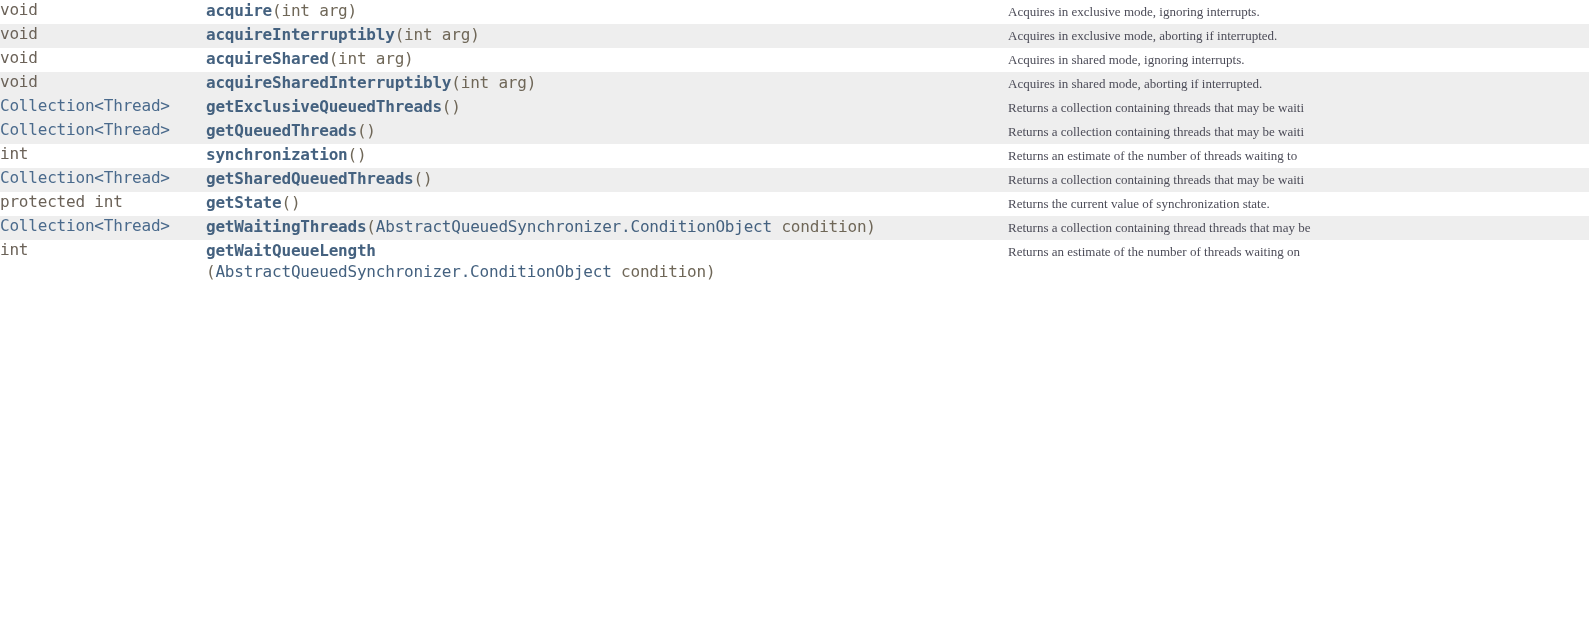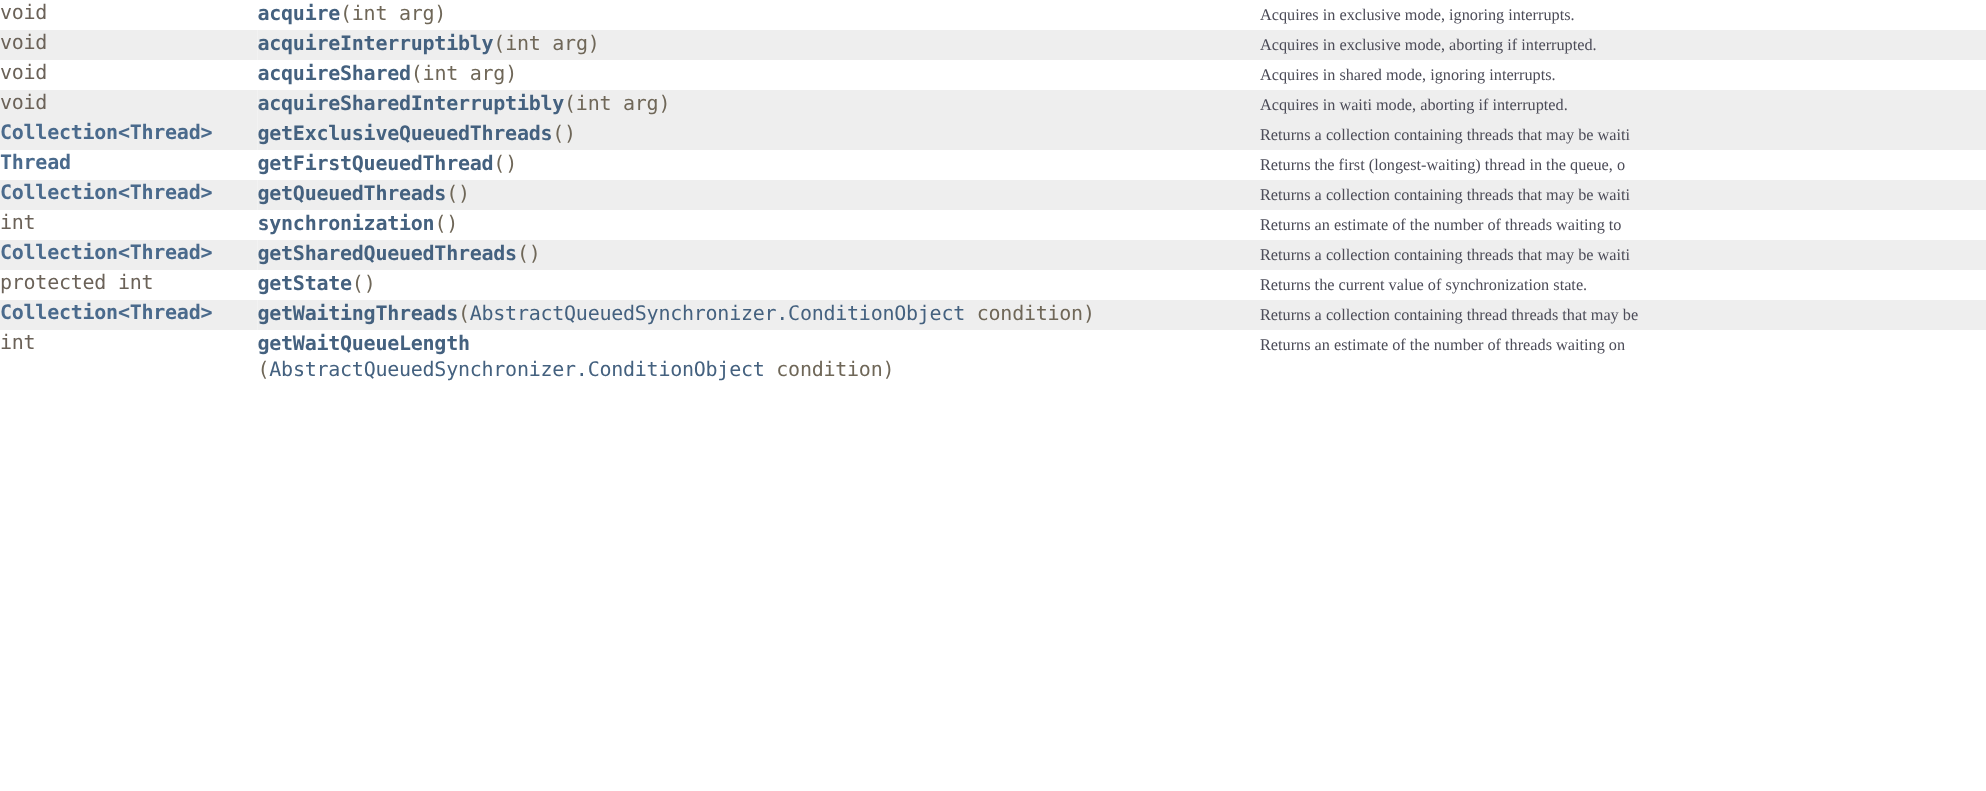--- a/index.html
+++ b/index.html
@@ -36,21 +36,21 @@
     padding: 11px 0 11px 2px;
     font-family: "DejaVu Sans Mono", "Liberation Mono", monospace;
     font-size: 16px;
     line-height: 20px;
     color: #69604f;
     white-space: nowrap;
     letter-spacing: -0.2px;
   }
   td.col-type .type-link {
     color: #4a6a8c;
-    font-weight: bold;
+    font-weight: normal;
     text-align: right;
   }
   td.col-type .type-plain {
     color: #6b6258;
     font-weight: normal;
   }
 
   
   td.col-sig {
     width: 802px;
@@ -108,31 +108,26 @@
         <td class="col-desc">Acquires in exclusive mode, aborting if interrupted.</td>
       </tr>
       <tr class="row-odd">
         <td class="col-type"><span class="type-plain">void</span></td>
         <td class="col-sig"><span class="m-name">acquireShared</span><span><span class="m-args">(int arg)</span></span></td>
         <td class="col-desc">Acquires in shared mode, ignoring interrupts.</td>
       </tr>
       <tr class="row-even">
         <td class="col-type"><span class="type-plain">void</span></td>
         <td class="col-sig"><span class="m-name">acquireSharedInterruptibly</span><span><span class="m-args">(int arg)</span></span></td>
-        <td class="col-desc">Acquires in waiti mode, aborting if interrupted.</td>
+        <td class="col-desc">Acquires in shared mode, aborting if interrupted.</td>
       </tr>
       <tr class="row-even">
         <td class="col-type"><span class="type-link">Collection&lt;Thread&gt;</span></td>
         <td class="col-sig"><span class="m-name">getExclusiveQueuedThreads</span><span><span class="m-args">()</span></span></td>
         <td class="col-desc">Returns a collection containing threads that may be waiti</td>
-      </tr>
-      <tr class="row-odd">
-        <td class="col-type"><span class="type-link">Thread</span></td>
-        <td class="col-sig"><span class="m-name">getFirstQueuedThread</span><span><span class="m-args">()</span></span></td>
-        <td class="col-desc">Returns the first (longest-waiting) thread in the queue, o</td>
       </tr>
       <tr class="row-even">
         <td class="col-type"><span class="type-link">Collection&lt;Thread&gt;</span></td>
         <td class="col-sig"><span class="m-name">getQueuedThreads</span><span><span class="m-args">()</span></span></td>
         <td class="col-desc">Returns a collection containing threads that may be waiti</td>
       </tr>
       <tr class="row-odd">
         <td class="col-type"><span class="type-plain">int</span></td>
         <td class="col-sig"><span class="m-name">synchronization</span><span><span class="m-args">()</span></span></td>
         <td class="col-desc">Returns an estimate of the number of threads waiting to </td>

